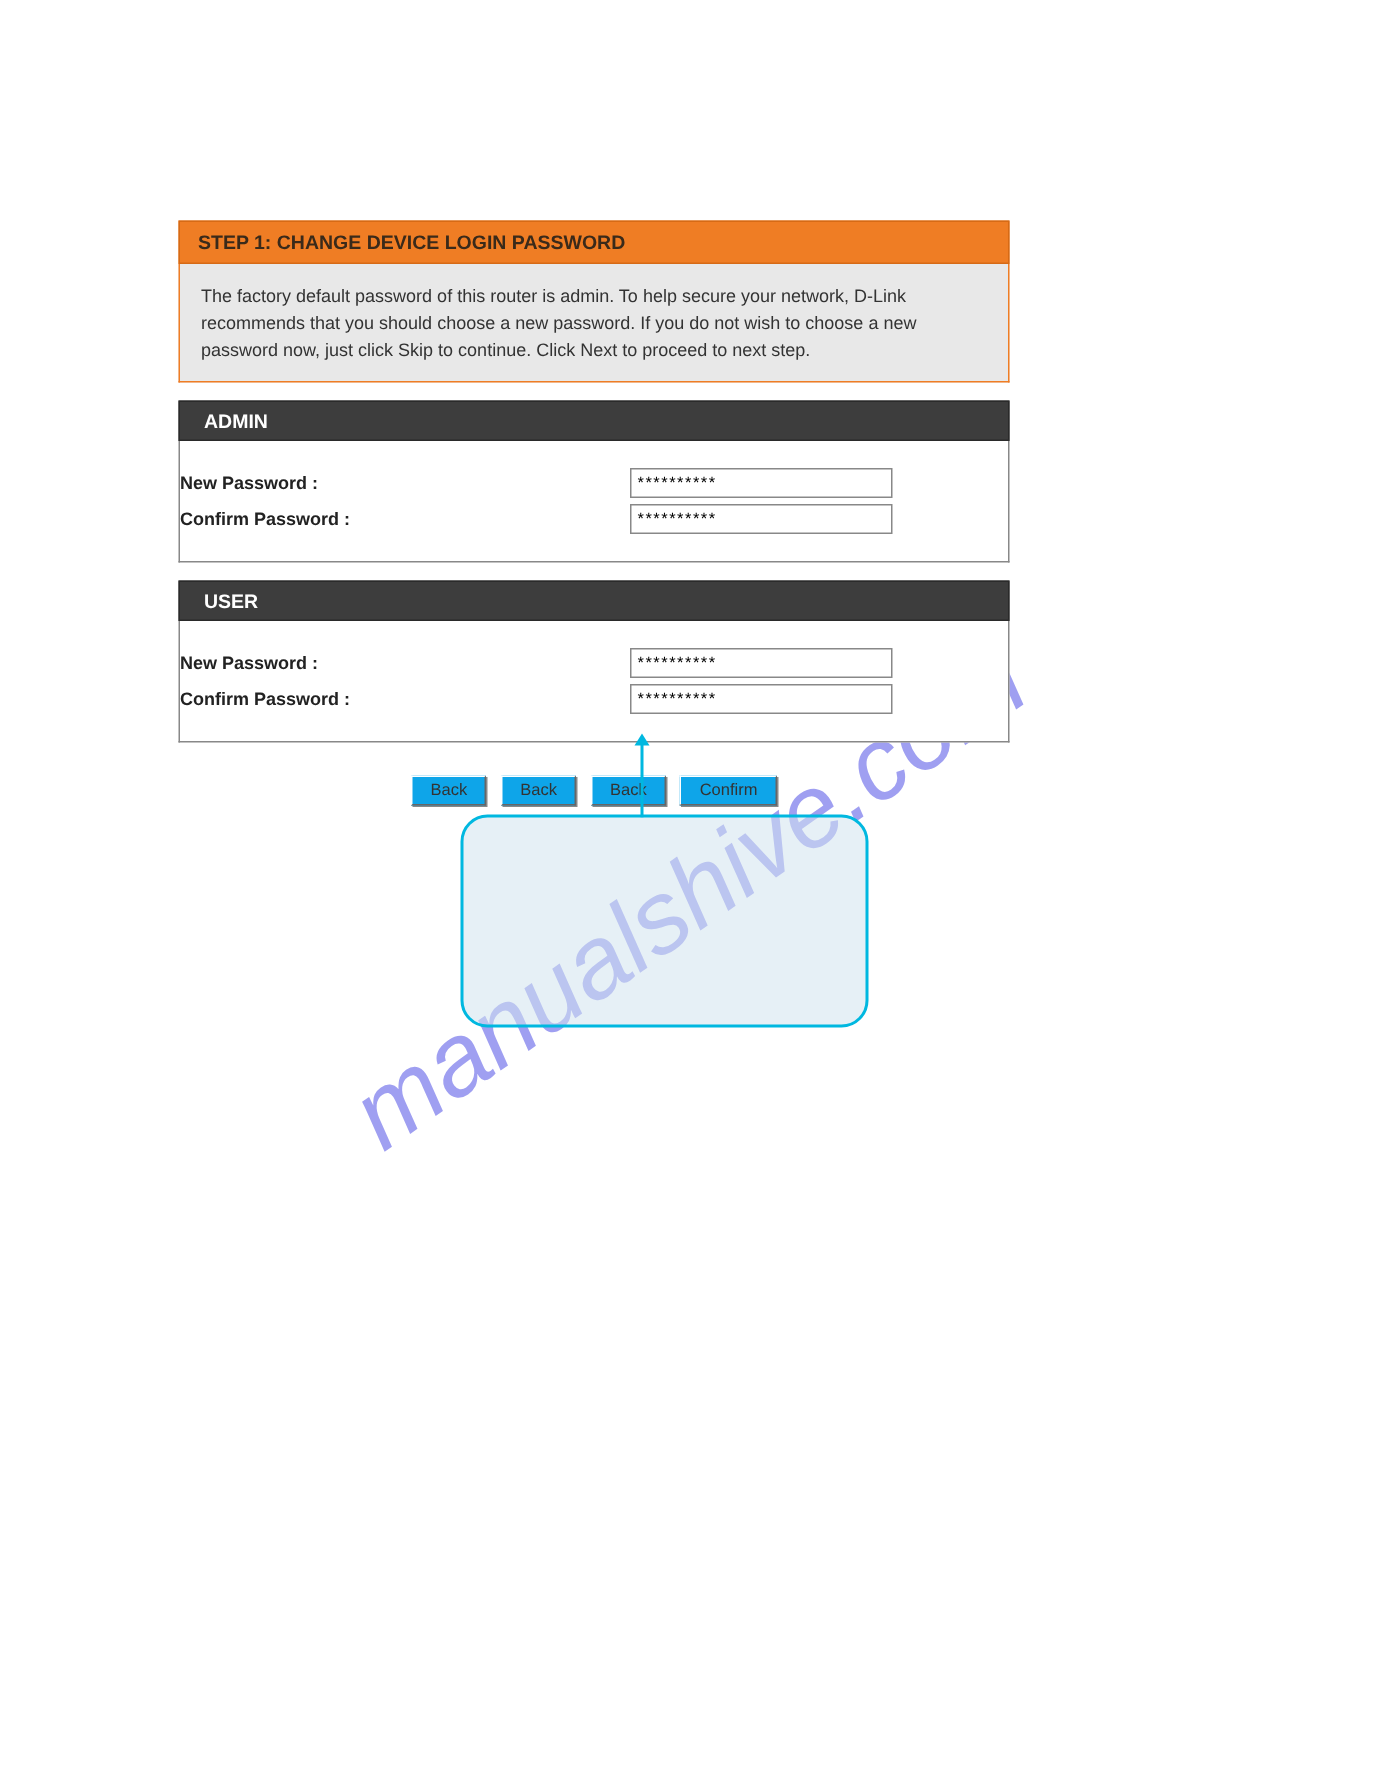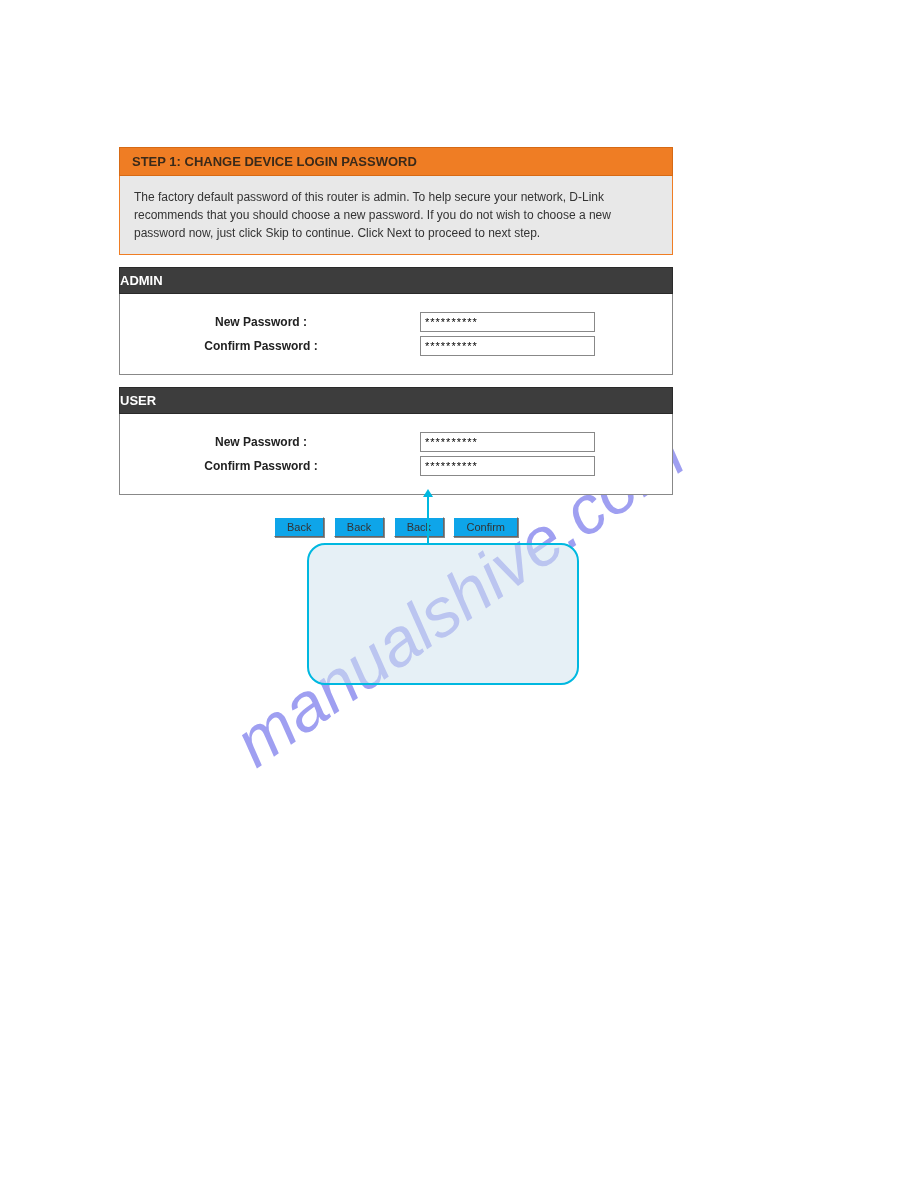--- a/index.html
+++ b/index.html
@@ -31,38 +31,38 @@
       border-top: none;
       padding: 12px 14px;
       line-height: 1.5;
       color: #333;
     }
     .section-header {
       background: #3d3d3d;
       color: #fff;
       font-weight: bold;
       font-size: 13px;
-      padding: 5px 0;
+      padding: 5px 16px;
       margin-top: 12px;
       border: 1px solid #2a2a2a;
     }
     .section-body {
       background: #fff;
       border: 1px solid #888;
       border-top: none;
       padding: 14px 0;
     }
     .form-row {
       display: flex;
       align-items: center;
       margin: 4px 0;
     }
     .form-label {
       width: 300px;
-      text-align: center;
+      text-align: left;
       padding-right: 18px;
       font-weight: bold;
       color: #222;
     }
     .form-input-wrap {
       flex: 1;
     }
     .pw-input {
       width: 175px;
       height: 20px;

